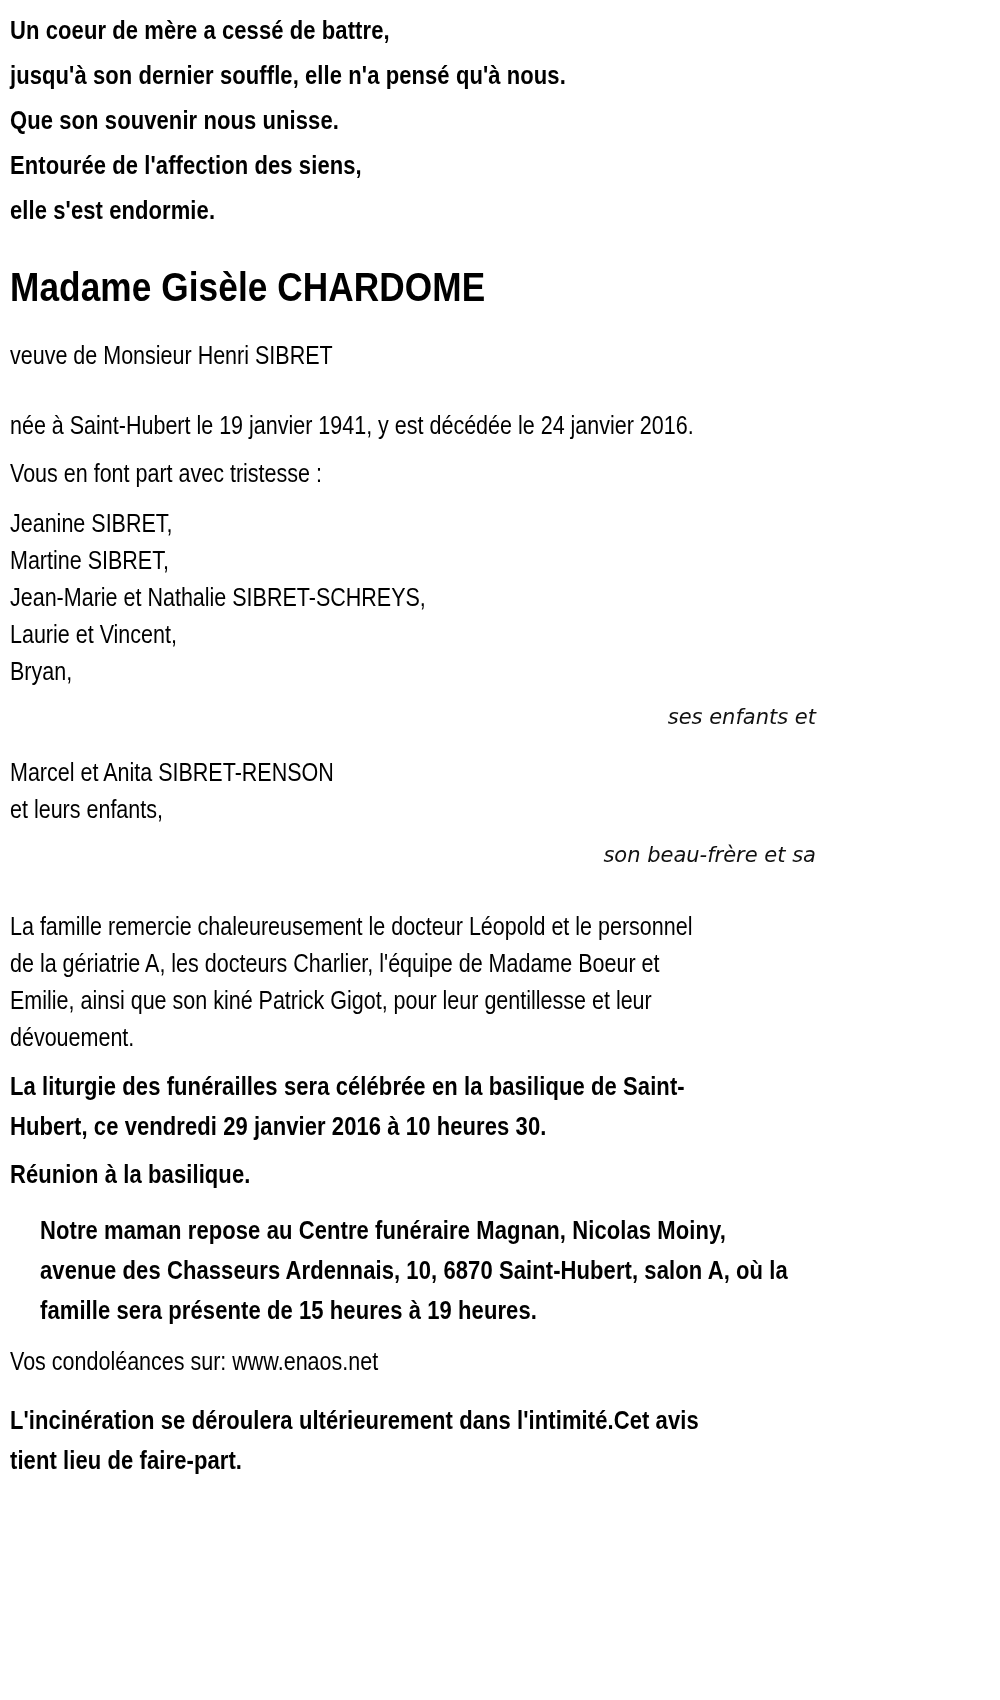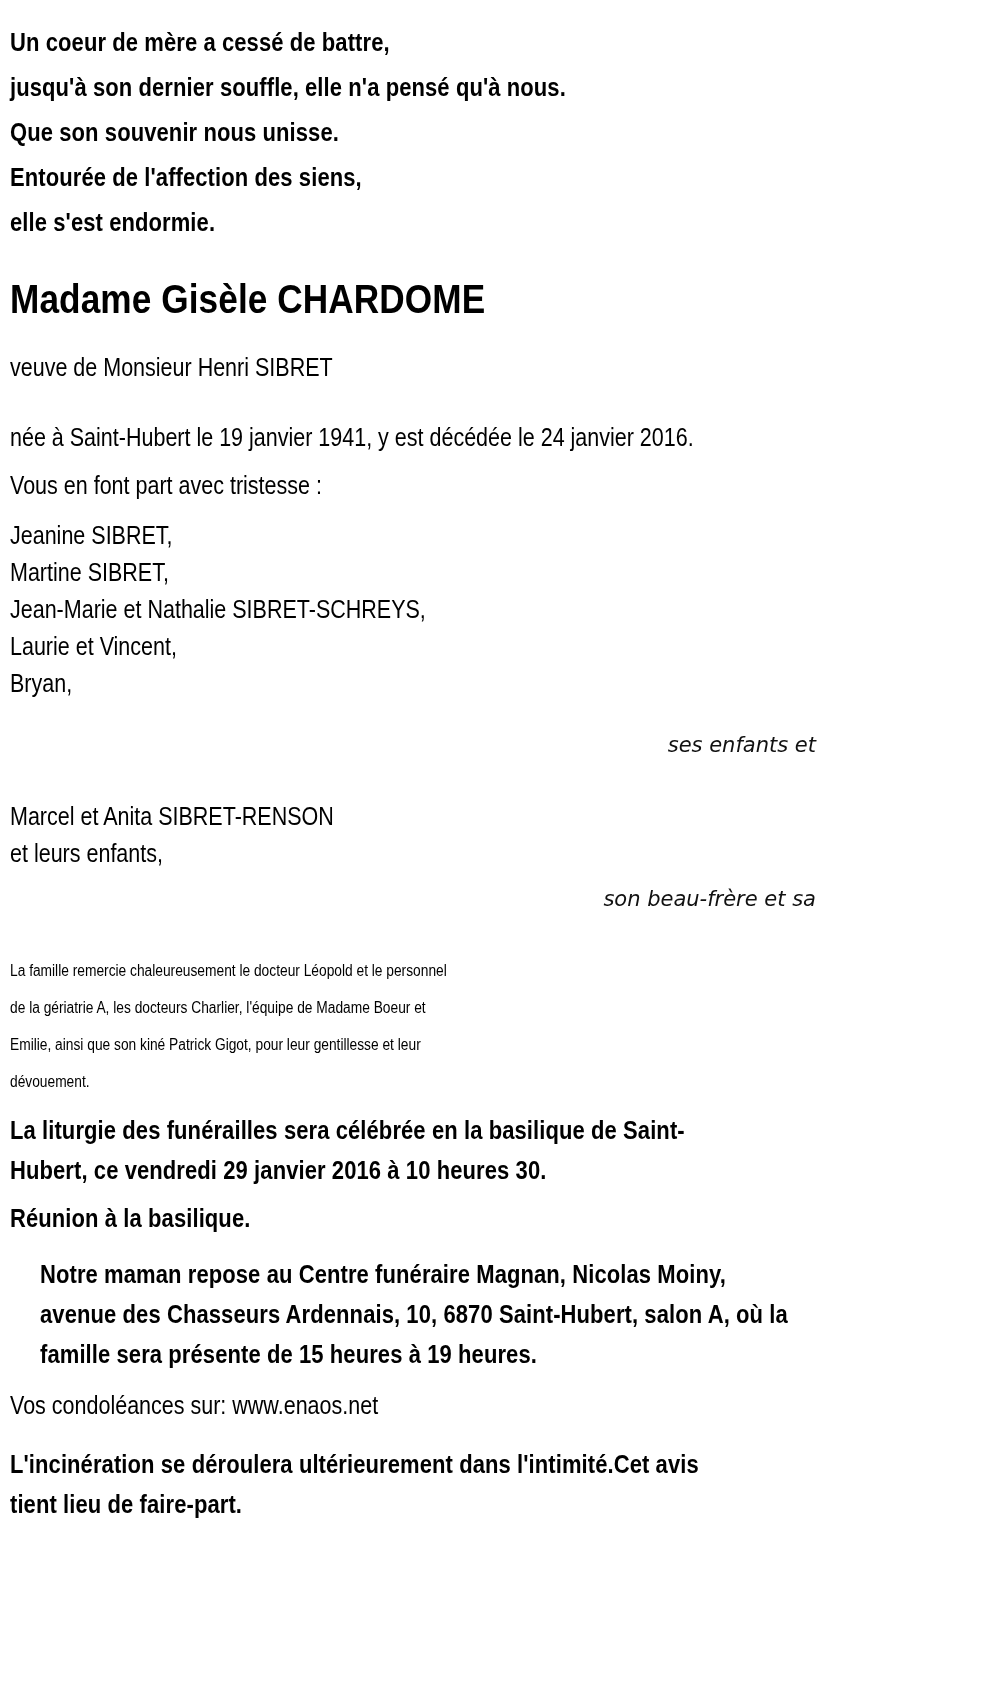--- a/index.html
+++ b/index.html
@@ -11,21 +11,21 @@
     width: 1000px;
     height: 1700px;
     font-family: "Liberation Sans", sans-serif;
     color: #000000;
     -webkit-font-smoothing: antialiased;
   }
   .page {
     width: 832px;
     height: 1700px;
     box-sizing: border-box;
-    padding: 12px 14px 0 10px;
+    padding: 0 14px 0 10px;
     position: relative;
     overflow: hidden;
   }
 
   
   .line {
     display: block;
     white-space: nowrap;
   }
 
@@ -104,26 +104,26 @@
   
   .survivors {
     margin-top: 12px;
   }
   .survivors .line {
     font-size: 25px;
     line-height: 37px;
   }
 
   .rel-children {
-    margin-top: 26px;
+    margin-top: 10px;
     margin-right: 2px;
   }
 
   .inlaws {
-    margin-top: 36px;
+    margin-top: 20px;
   }
   .inlaws .line {
     font-size: 25px;
     line-height: 37px;
   }
 
   .rel-inlaws {
     margin-top: 10px;
     margin-right: 2px;
   }
@@ -132,21 +132,21 @@
     margin-top: 22px;
   }
   .relatives .line {
     font-size: 25px;
     line-height: 37px;
   }
 
   
   .thanks {
     margin-top: 36px;
-    font-size: 16px;
+    font-size: 25px;
     line-height: 37px;
     max-width: 1060px;
   }
   .thanks .line { white-space: nowrap; }
 
   
   .liturgy {
     margin-top: 10px;
   }
   .liturgy .line {

